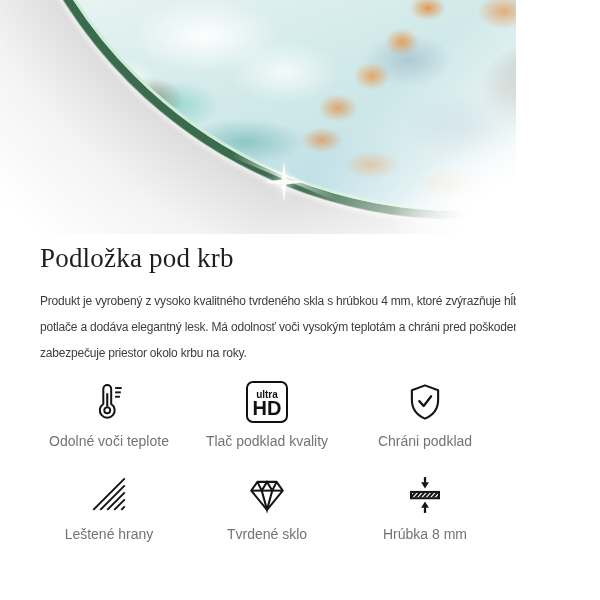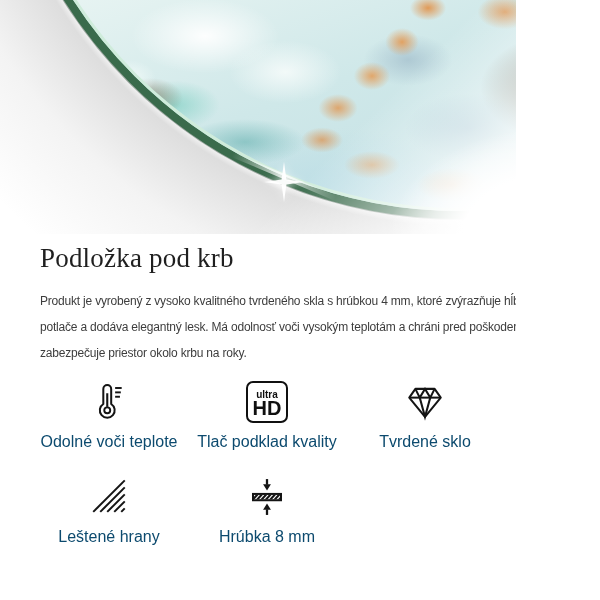--- a/index.html
+++ b/index.html
@@ -57,21 +57,21 @@
   h1{margin:0;font-family:"Liberation Serif","DejaVu Serif",serif;font-weight:400;
      font-size:27px;line-height:37px;color:#1f1f1f;letter-spacing:0.2px;}
   .desc{margin:11px 0 0 0;width:550px;font-size:12px;line-height:26px;
         letter-spacing:-0.2px;color:#3d3d3d;}
 
   
   .features{margin:14px -28px 0 -10px;display:grid;
             grid-template-columns:1fr 1fr 1fr;row-gap:24px;}
   .feat{display:flex;flex-direction:column;align-items:center;}
   .feat-icon{height:44px;display:flex;align-items:center;justify-content:center;}
-  .feat-label{margin-top:9px;font-size:16px;color:#0c4a6e;text-align:center;}
+  .feat-label{margin-top:9px;font-size:14px;color:#737373;text-align:center;}
   .hd-badge{width:38px;height:38px;border:2.5px solid #101010;border-radius:7px;
     display:flex;flex-direction:column;align-items:center;justify-content:center;
     color:#101010;background:#fff;}
   .hd-badge .t1{font-size:10px;font-weight:700;line-height:11px;}
   .hd-badge .t2{font-size:20px;font-weight:700;line-height:16px;}
   svg.icon{stroke:#141414;fill:none;stroke-width:2.3;}
 </style>
 </head>
 <body>
 
@@ -114,44 +114,53 @@
       <div class="feat">
         <div class="feat-icon">
           <div class="hd-badge">
             <span class="t1">ultra</span>
             <span class="t2">HD</span>
           </div>
         </div>
         <div class="feat-label">Tlač podklad kvality</div>
       </div>
 
-
       <div class="feat">
         <div class="feat-icon">
-          <svg class="icon" width="42" height="42" viewBox="0 0 48 48" stroke-width="2">
-            <path d="M13 9 H35 L42 19 L24 41 L6 19 Z" stroke-linejoin="round"></path>
-            <path d="M6 19 H42"></path>
-            <path d="M13 9 L18 19 L24 9 L30 19 L35 9"></path>
-            <path d="M18 19 L24 41 L30 19"></path>
+          <svg class="icon" width="42" height="42" viewBox="0 0 48 48">
+            <path d="M24 5 L39 10.5 V21.5 C39 32.5 32.5 39.5 24 43 C15.5 39.5 9 32.5 9 21.5 V10.5 Z" stroke-linejoin="round" stroke-width="2.4"></path>
+            <path d="M17.5 23 L22.5 28.5 L31 17.5" stroke-width="2.6" stroke-linecap="round" stroke-linejoin="round"></path>
           </svg>
         </div>
-        <div class="feat-label">Tvrdené sklo</div>
+        <div class="feat-label">Chráni podklad</div>
       </div>
 
       <div class="feat">
         <div class="feat-icon">
           <svg class="icon" width="42" height="42" viewBox="0 0 48 48" stroke-width="3.6">
             <line x1="6" y1="41" x2="42" y2="5"></line>
             <line x1="14" y1="41" x2="42" y2="13"></line>
             <line x1="22" y1="41" x2="42" y2="21"></line>
             <line x1="30" y1="41" x2="42" y2="29"></line>
             <line x1="38" y1="41" x2="42" y2="37"></line>
           </svg>
         </div>
         <div class="feat-label">Leštené hrany</div>
+      </div>
+
+      <div class="feat">
+        <div class="feat-icon">
+          <svg class="icon" width="42" height="42" viewBox="0 0 48 48" stroke-width="2">
+            <path d="M13 9 H35 L42 19 L24 41 L6 19 Z" stroke-linejoin="round"></path>
+            <path d="M6 19 H42"></path>
+            <path d="M13 9 L18 19 L24 9 L30 19 L35 9"></path>
+            <path d="M18 19 L24 41 L30 19"></path>
+          </svg>
+        </div>
+        <div class="feat-label">Tvrdené sklo</div>
       </div>
 
       <div class="feat">
         <div class="feat-icon">
           <svg class="icon" width="42" height="42" viewBox="0 0 48 48" stroke-width="2">
             <defs>
                 <clipPath id="barclip">
                   <rect x="9" y="21.5" width="30" height="5.4"></rect>
                 </clipPath>
               </defs>

